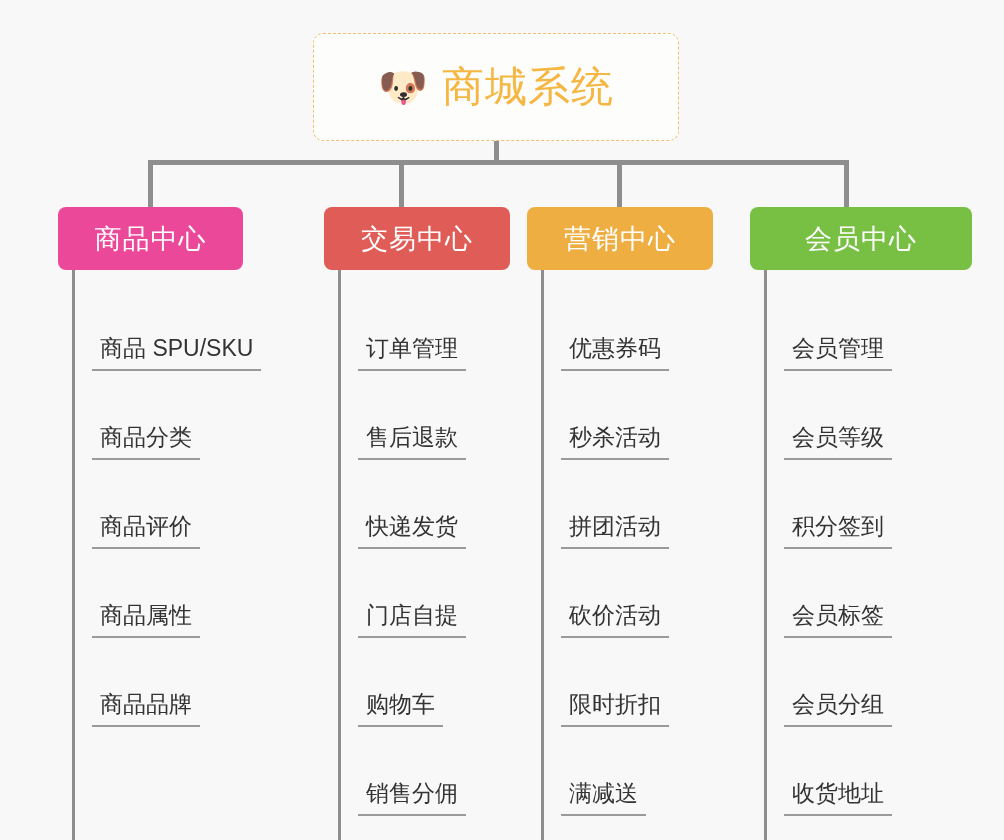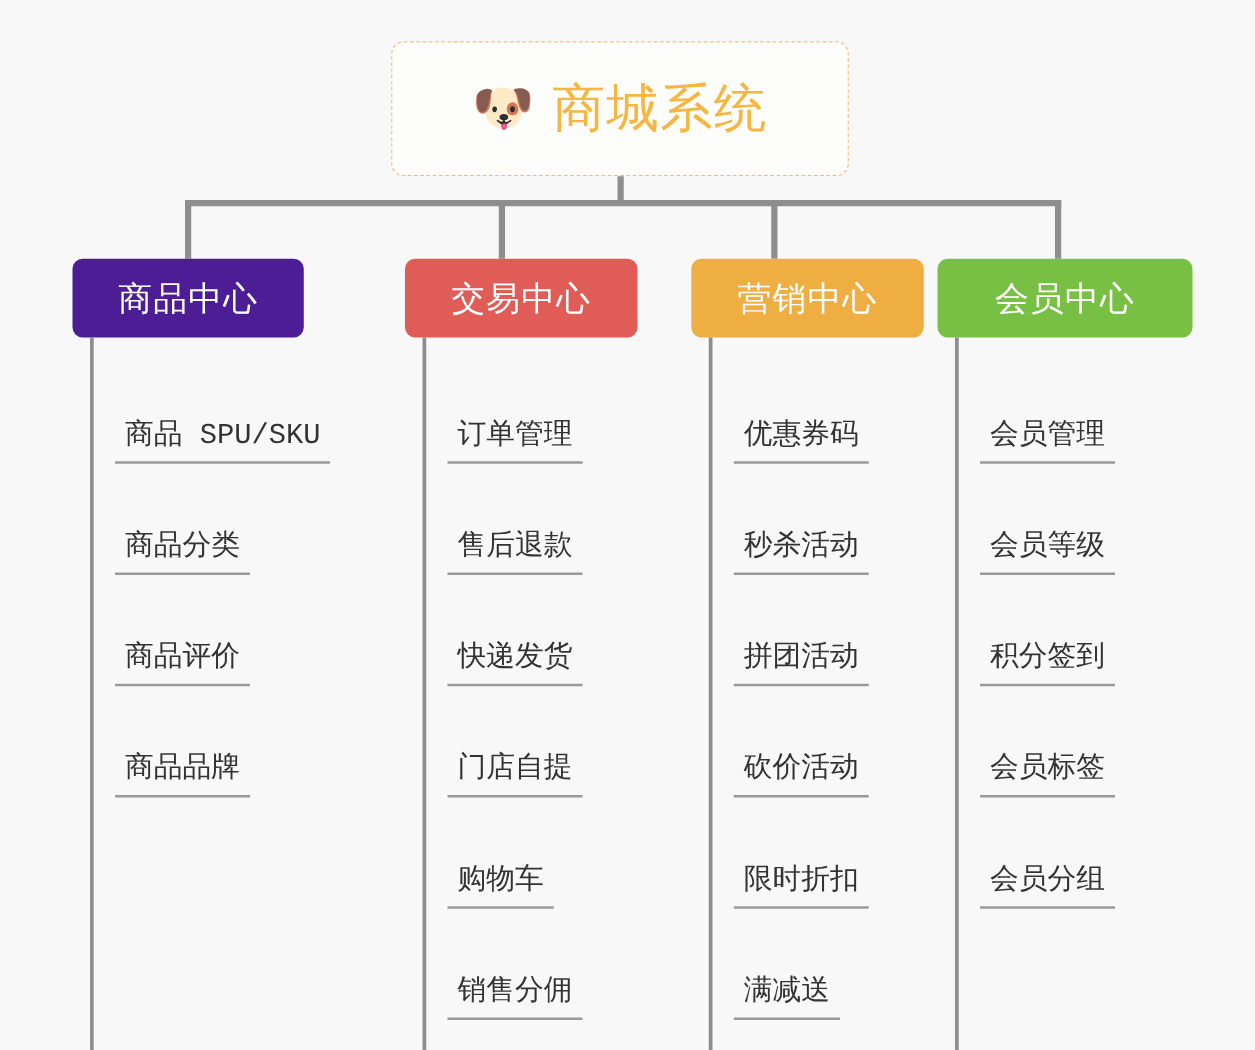--- a/index.html
+++ b/index.html
@@ -78,39 +78,39 @@
   .drop-3 { left: 617px; }
   .drop-4 { left: 844px; }
 
   
   .branch {
     position: absolute;
     top: 207px;
   }
   .branch-1 { left: 58px;  width: 250px; }
   .branch-2 { left: 324px; width: 218px; }
-  .branch-3 { left: 553px; width: 223px; }
+  .branch-3 { left: 527px; width: 223px; }
   .branch-4 { left: 750px; width: 220px; }
 
   .branch-header {
     box-sizing: border-box;
     height: 63px;
     border-radius: 8px;
     display: flex;
     align-items: center;
     justify-content: center;
     color: #ffffff;
     font-size: 27px;
     letter-spacing: 1px;
     white-space: nowrap;
   }
   .branch-1 .branch-header { width: 185px; }
   .branch-2 .branch-header { width: 186px; }
   .branch-3 .branch-header { width: 186px; }
-  .branch-4 .branch-header { width: 204px; }
+  .branch-4 .branch-header { width: 222px; }
 
   
   .leaf-list {
     position: relative;
     margin-top: 0;
     padding-top: 12px;
     padding-left: 14px;
   }
   
   .leaf-spine {
@@ -134,52 +134,54 @@
     box-sizing: border-box;
   }
   .leaf-text {
     display: inline-block;
     font-size: 23px;
     color: #333333;
     line-height: 1;
     padding: 0 8px 9px 8px;
     border-bottom: 2px solid #9a9a9a;
     white-space: nowrap;
-    font-family: Liberation Mono, monospace;
   }
 </style>
 </head>
 <body>
 
 <div id="mindmap">
 
   <div class="root-node">
     <span class="root-emoji">🐶</span>
     <span class="root-title">商城系统</span>
   </div>
 
   <div class="connector conn-root-stem"></div>
   <div class="connector conn-bus"></div>
   <div class="connector conn-drop drop-1"></div>
   <div class="connector conn-drop drop-2"></div>
   <div class="connector conn-drop drop-3"></div>
   <div class="connector conn-drop drop-4"></div>
 
   <div class="branch branch-1">
-    <div class="branch-header" style="background: #4c1d95;">商品中心</div>
+    <div class="branch-header" style="background: #ec4899;">商品中心</div>
     <div class="leaf-list">
       <div class="leaf-spine"></div>
       <div class="leaf-item">
           <span class="leaf-text">商品 SPU/SKU</span>
         </div>
       <div class="leaf-item">
           <span class="leaf-text">商品分类</span>
         </div>
       <div class="leaf-item">
           <span class="leaf-text">商品评价</span>
+        </div>
+      <div class="leaf-item">
+          <span class="leaf-text">商品属性</span>
         </div>
       <div class="leaf-item">
           <span class="leaf-text">商品品牌</span>
         </div>
     </div>
   </div>
 
   <div class="branch branch-2">
     <div class="branch-header" style="background: rgb(224, 92, 87);">交易中心</div>
     <div class="leaf-list">
@@ -242,16 +244,19 @@
         </div>
       <div class="leaf-item">
           <span class="leaf-text">积分签到</span>
         </div>
       <div class="leaf-item">
           <span class="leaf-text">会员标签</span>
         </div>
       <div class="leaf-item">
           <span class="leaf-text">会员分组</span>
         </div>
+      <div class="leaf-item">
+          <span class="leaf-text">收货地址</span>
+        </div>
     </div>
   </div>
 
 </div>
 
 </body></html>

